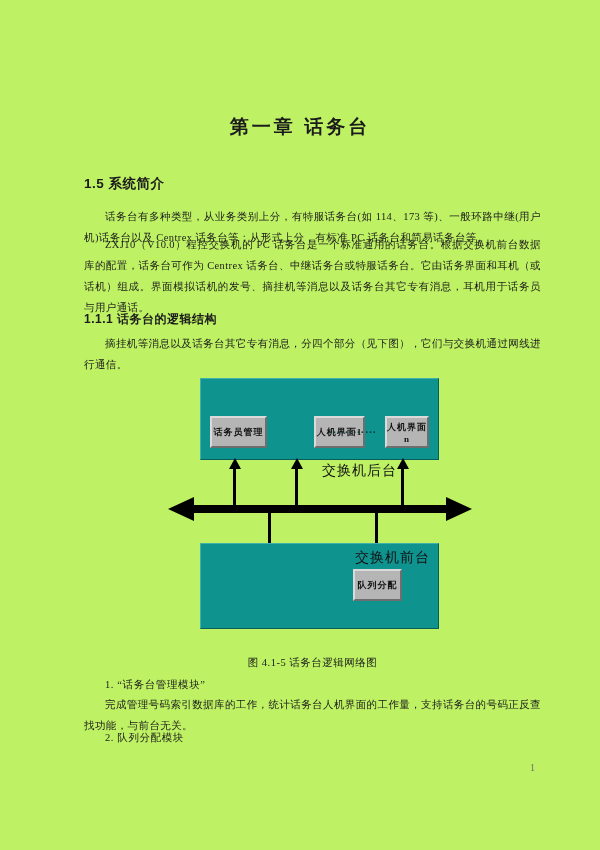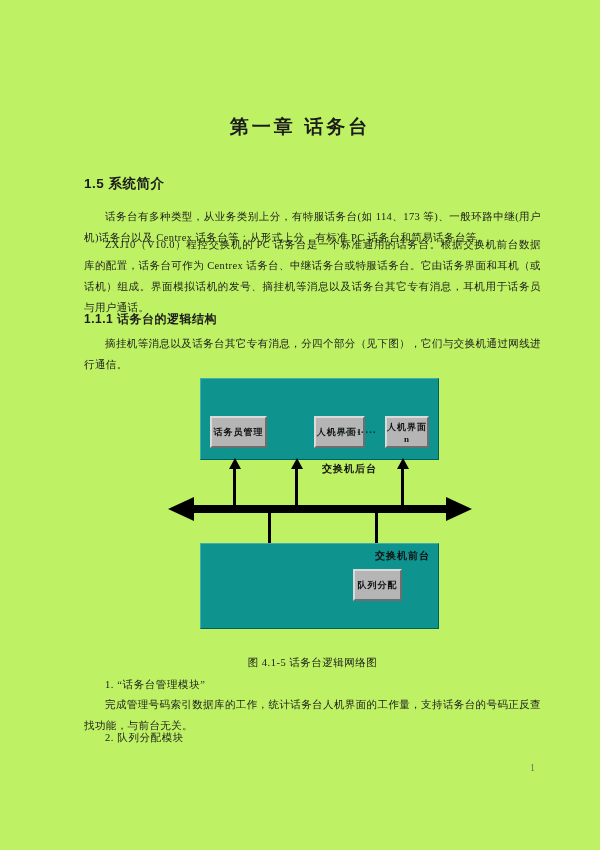--- a/index.html
+++ b/index.html
@@ -55,21 +55,21 @@
     border-color:#DADADA #6E6E6E #6E6E6E #DADADA;
     display:flex; align-items:center; justify-content:center;
     font-size:9px; font-weight:bold; letter-spacing:1px; color:#111;
     box-sizing:border-box; text-align:center;
   }
   .ellipsis {
     position:absolute; left:128px; top:44px; width:48px; text-align:center;
     color:#083b39; font-size:11px; font-weight:bold; letter-spacing:1px;
   }
   .stage-label {
-    position:absolute; font-size:10px; font-weight:bold; letter-spacing:1px; color:#111;text-align:center;
+    position:absolute; font-size:14px; font-weight:normal; letter-spacing:1px; color:#111;text-align:center;
   }
   .label-back { left:322px; top:84px; }
   .label-front { right:8px; top:5px; position:absolute; }
   .bus-line { position:absolute; left:192px; top:127px; width:256px; height:8px; background:#000; }
   .bus-head { position:absolute; width:0; height:0; top:119px; border-top:12px solid transparent; border-bottom:12px solid transparent; }
   .bus-head-left  { left:168px; border-right:26px solid #000; }
   .bus-head-right { left:446px; border-left:26px solid #000; }
   .v-line { position:absolute; width:3px; background:#000; }
   .v-head { position:absolute; width:0; height:0; border-left:6px solid transparent; border-right:6px solid transparent; }
   .head-up   { border-bottom:11px solid #000; }

